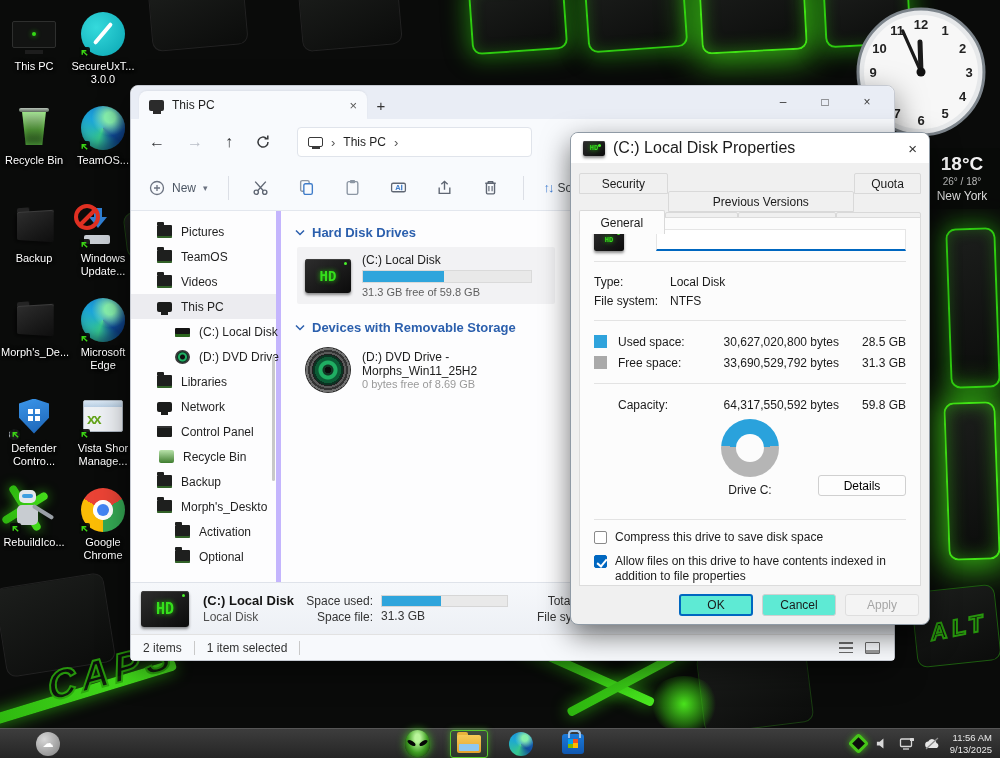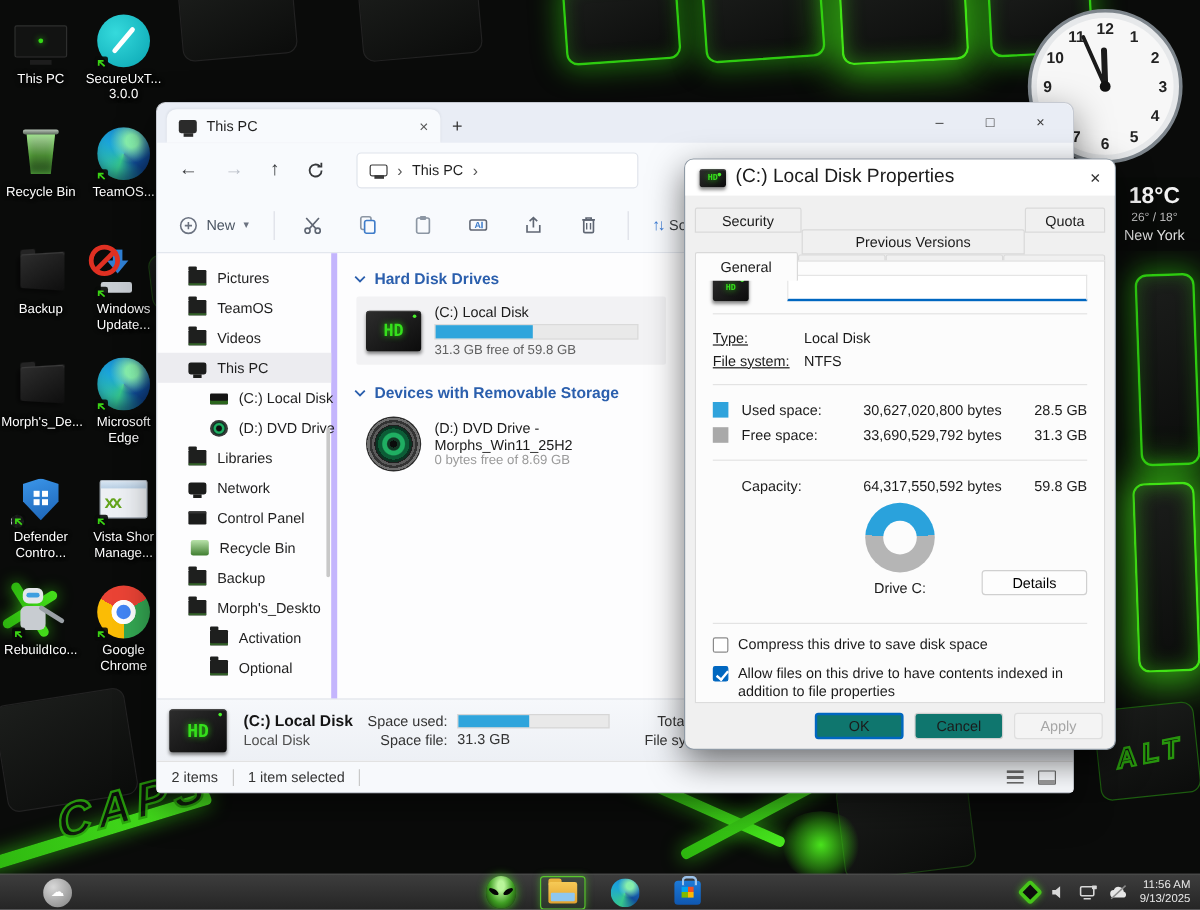--- a/index.html
+++ b/index.html
@@ -206,39 +206,39 @@
   .dtab { height:21px; border:1px solid #d9d9d9; background:#f0f0f0; display:flex; align-items:center;
           justify-content:center; font-size:12px; border-radius:2px 2px 0 0; position:relative; }
   .dtab.active { background:#fcfcfc; height:24px; margin-top:-2px; z-index:2; border-bottom:none;text-align:right; }
   .panel { position:absolute; left:8px; right:8px; top:84px; bottom:38px; background:#fcfcfc;
            border:1px solid #dcdcdc; padding:11px 14px 0; }
   .lblrow { display:flex; align-items:center; gap:0; }
   .vol-input { flex:1; height:22px; margin-left:32px; background:#fff; border:1px solid #e5e5e5;
            border-bottom:2px solid #0067c0; font-size:12px; padding:0 5px; outline:none; }
   .hr { border-top:1px solid #e3e3e3; margin:10px 0; }
   .kv { display:flex; height:19px; align-items:center; }
-  .kv .k { width:76px; color:#1b1b1b;text-decoration:underline; }
+  .kv .k { width:76px; color:#1b1b1b; }
   .grid4 { display:grid; grid-template-columns:15px 88px 1fr 58px; column-gap:9px; align-items:center; height:21px; }
   .sq { width:13px; height:13px; }
-  .bytes { text-align:center; } .gbv { text-align:right; }
+  .bytes { text-align:right; } .gbv { text-align:right; }
   .donut-wrap { position:relative; height:96px; margin-top:2px; }
   .donut { position:absolute; left:50%; top:2px; width:58px; height:58px; margin-left:-29px; border-radius:50%; }
   .donut .hole { position:absolute; inset:15px; background:#fcfcfc; border-radius:50%; }
   .drive-lbl { position:absolute; left:0; right:0; top:66px; text-align:center; }
   .det-btn { position:absolute; right:0; top:58px; width:88px; height:21px; background:#fdfdfd;
              border:1px solid #d0d0d0; border-radius:3px; font-size:12px; }
   .cbrow { display:flex; gap:8px; margin-top:9px; align-items:flex-start; }
   .cb { width:13px; height:13px; border:1px solid #8a8a8a; border-radius:2px; background:#fff; flex:none; position:relative; margin-top:1px; }
   .cb.on { background:#0067c0; border-color:#0067c0; }
   .cb.on:after { content:""; position:absolute; left:4px; top:1px; width:4px; height:8px;
                  border:solid #fff; border-width:0 2px 2px 0; transform:rotate(40deg); }
   .cb-label { line-height:1.25; }
   .dlg-foot { position:absolute; left:0; right:0; bottom:0; height:38px; display:flex; align-items:center;
               justify-content:flex-end; gap:9px; padding-right:10px; }
-  .dbtn { width:74px; height:22px; background:#0f766e; border:1px solid #d0d0d0; border-radius:3px; font-size:12px; color:#1b1b1b; }
+  .dbtn { width:74px; height:22px; background:#5eead4; border:1px solid #d0d0d0; border-radius:3px; font-size:12px; color:#1b1b1b; }
   .dbtn.primary { border:2px solid #0067c0; }
   .dbtn.dis { color:#a6a6a6; background:#f4f4f4; border-color:#dedede; }
 
   
   .taskbar { position:absolute; left:0; bottom:0; width:1000px; height:30px; z-index:5;
              background:linear-gradient(#3d3d3d,#252525); border-top:1px solid #565656;
              display:flex; align-items:center; }
   .tb-widget { position:absolute; left:36px; width:24px; height:24px; border-radius:50%;
              background:radial-gradient(circle at 35% 30%,#d8d8d8,#808080); display:flex; align-items:center;
              justify-content:center; font-size:11px; color:#fff; }

